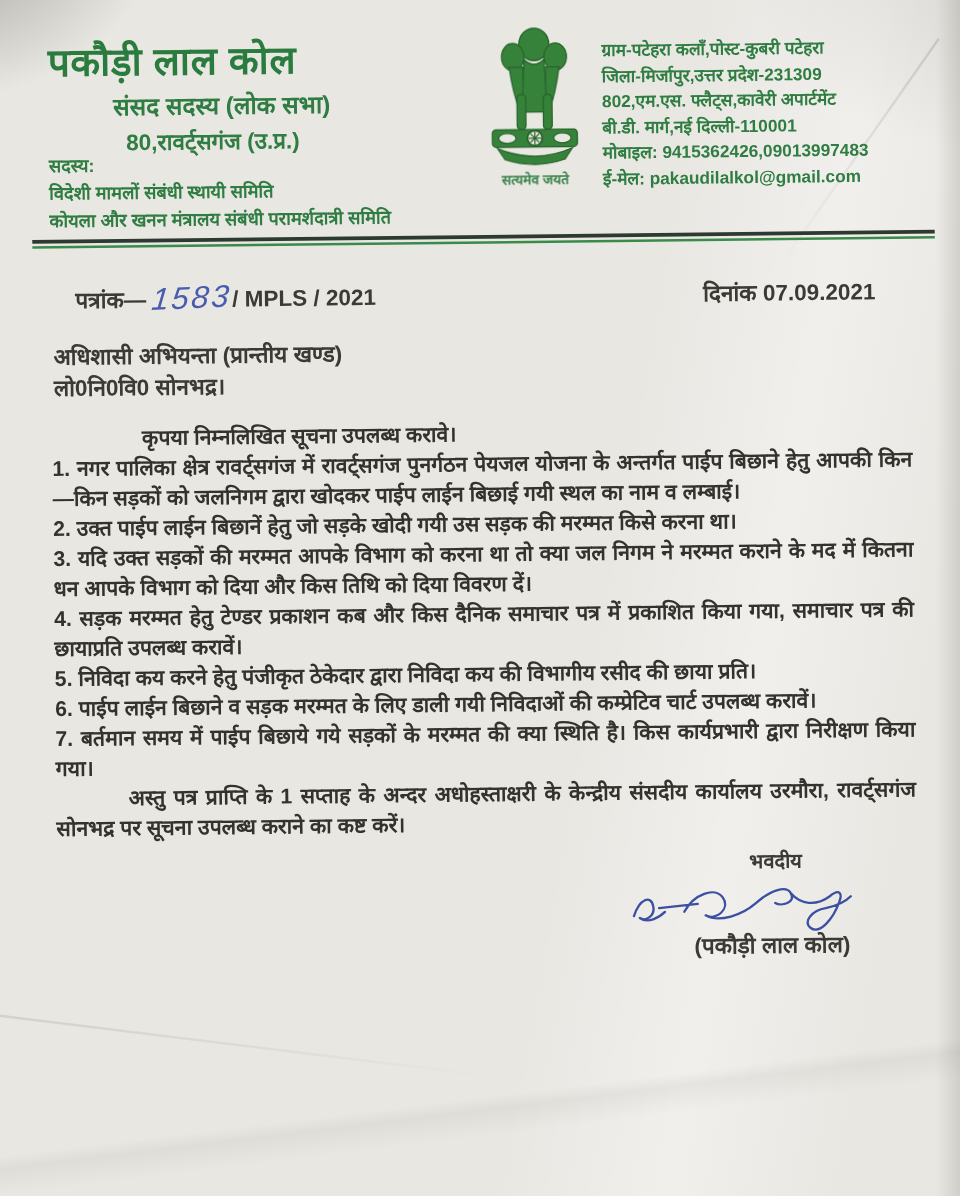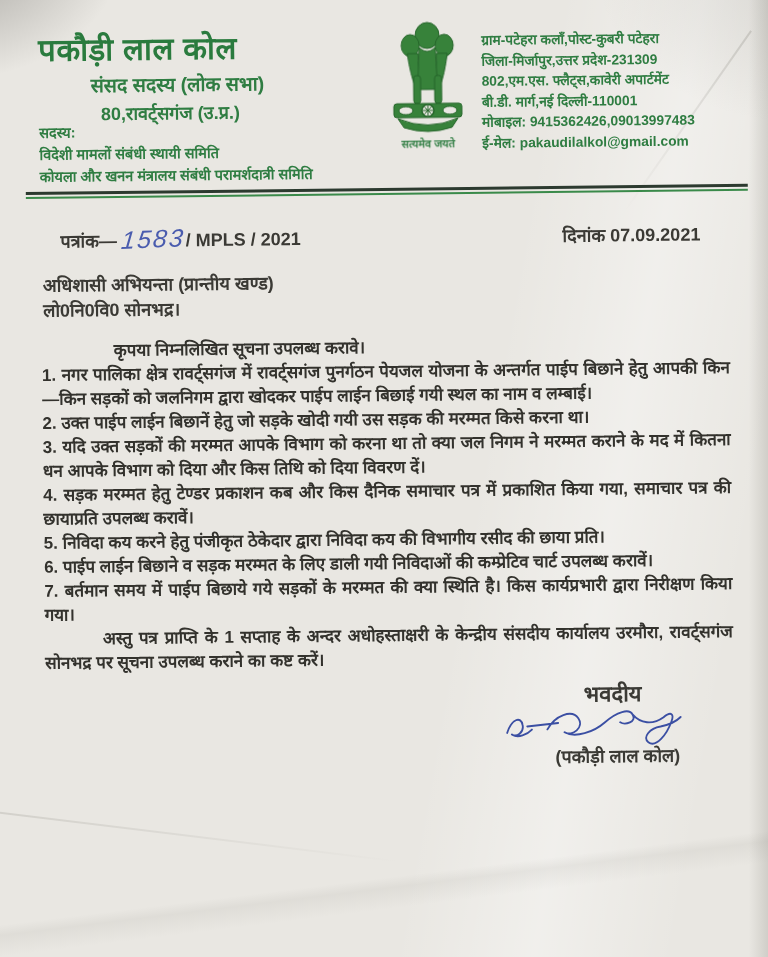--- a/index.html
+++ b/index.html
@@ -51,21 +51,21 @@
   .addressee div{font-size:18px;font-weight:bold;color:#3b3a35;line-height:25px;}
 
   
   .letter-body{margin-top:16px;padding-right:8px;}
   .letter-body p{margin:0;font-size:17px;line-height:24px;font-weight:600;color:#33322d;text-align:justify;}
   .salutation{text-indent:72px;}
   .closing{text-indent:58px;}
 
   
   .sign-block{position:relative;margin-top:8px;height:120px;}
-  .valediction{position:absolute;right:100px;top:0;font-size:22px;font-weight:bold;color:#3b3a35;}
+  .valediction{position:absolute;right:100px;top:0;font-size:16px;font-weight:bold;color:#3b3a35;}
   .sign-svg{position:absolute;right:28px;top:14px;}
   .sign-name{position:absolute;right:62px;top:66px;font-size:18px;font-weight:bold;color:#3b3a35;}
 
   .emblem-motto{font-size:11px;font-weight:bold;fill:#2f7d42;}
 </style>
 </head>
 <body>
 
 <div class="page">
   <div class="crease1"></div>

